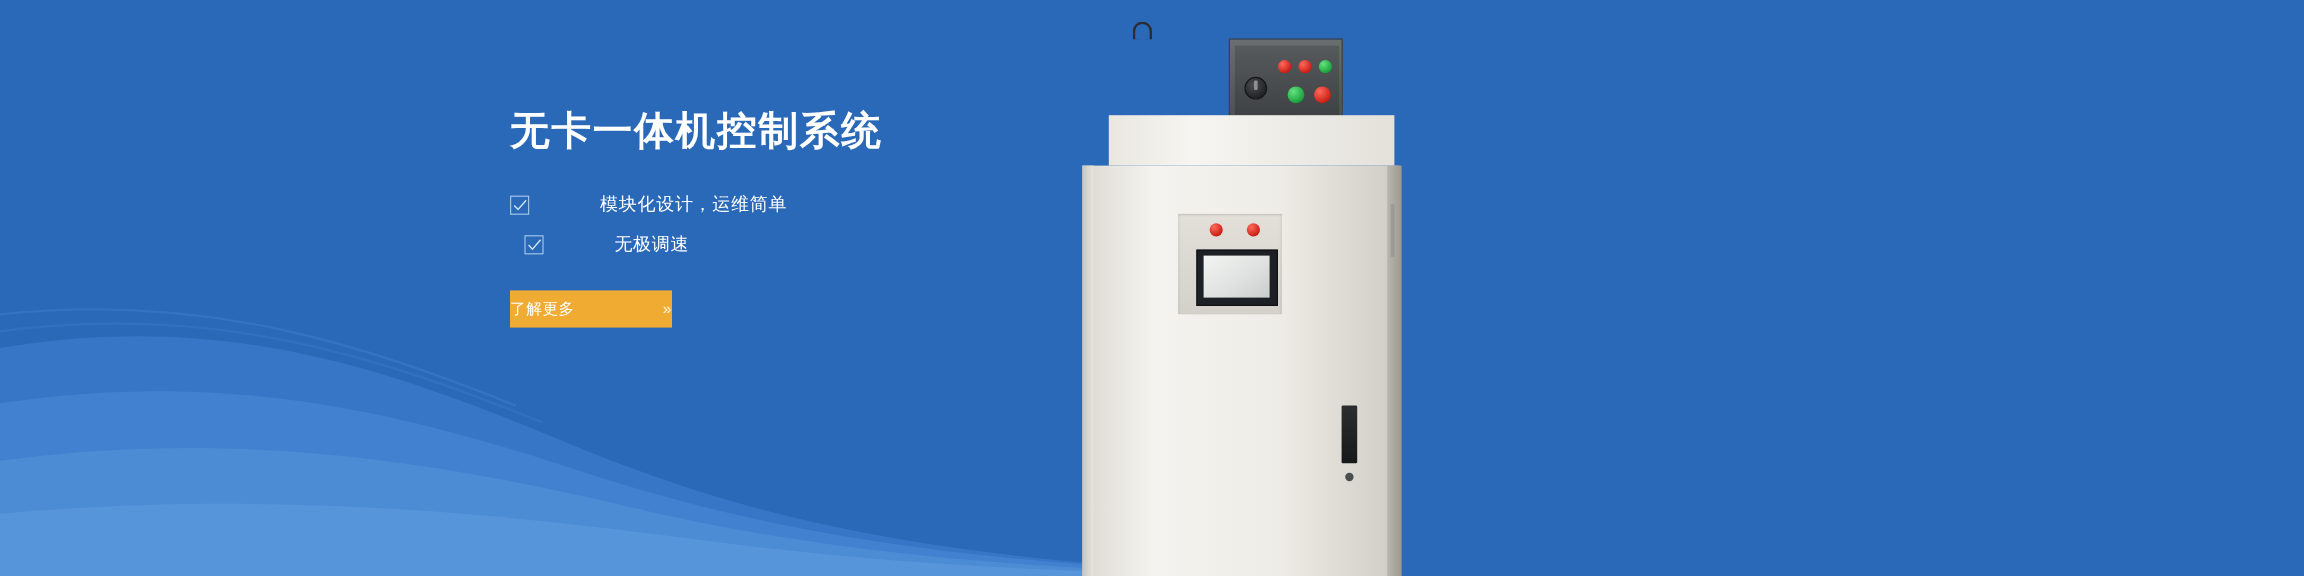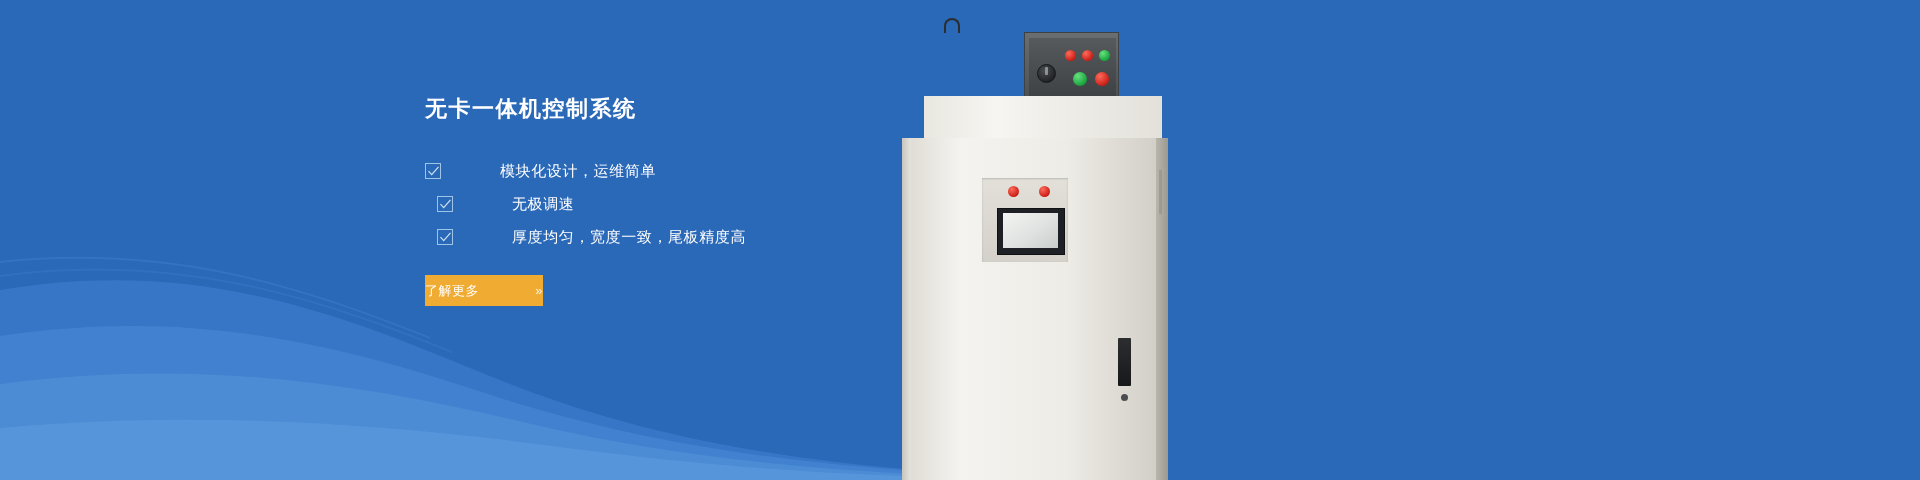--- a/index.html
+++ b/index.html
@@ -29,21 +29,21 @@
 
   
   .content {
     position: absolute;
     left: 425px;
     top: 88px;
     width: 470px;
   }
   .hero-title {
     color: #ffffff;
-    font-size: 22px;
+    font-size: 33px;
     font-weight: bold;
     letter-spacing: 1.5px;
     line-height: 42px;
     white-space: nowrap;
   }
   .feature-list {
     list-style: none;
     margin-top: 24px;
   }
   .feature-item {
@@ -74,21 +74,21 @@
     line-height: 20px;
     letter-spacing: 0.6px;
     white-space: nowrap;
   }
   .cta-wrap { margin-top: 22px; }
   .cta-button {
     display: inline-flex;
     align-items: center;
     justify-content: space-between;
     gap: 7px;
-    width: 118px;
+    width: 135px;
     height: 31px;
     background: #f0ab33;
     border: none;
     cursor: pointer;
     color: #ffffff;
     font-family: inherit;
     font-size: 13px;
     letter-spacing: 0.5px;
   }
   .cta-label { color: #ffffff; }
@@ -285,28 +285,20 @@
 
       <li class="feature-item">
         <span class="check-box">
           <svg viewBox="0 0 11 11" aria-hidden="true">
             <polyline points="0.5,5.2 3.7,8.6 10.5,0.8" fill="none" stroke="#cfe2f5" stroke-width="1.2"></polyline>
           </svg>
         </span>
         <span class="feature-text">无极调速</span>
       </li>
 
-      <li class="feature-item">
-        <span class="check-box">
-          <svg viewBox="0 0 11 11" aria-hidden="true">
-            <polyline points="0.5,5.2 3.7,8.6 10.5,0.8" fill="none" stroke="#cfe2f5" stroke-width="1.2"></polyline>
-          </svg>
-        </span>
-        <span class="feature-text">厚度均匀，宽度一致，尾板精度高</span>
-      </li>
 
     </ul>
 
     <div class="cta-wrap">
       <button class="cta-button">
         <span class="cta-label">了解更多</span>
         <span class="cta-arrow">»</span>
       </button>
     </div>
 

